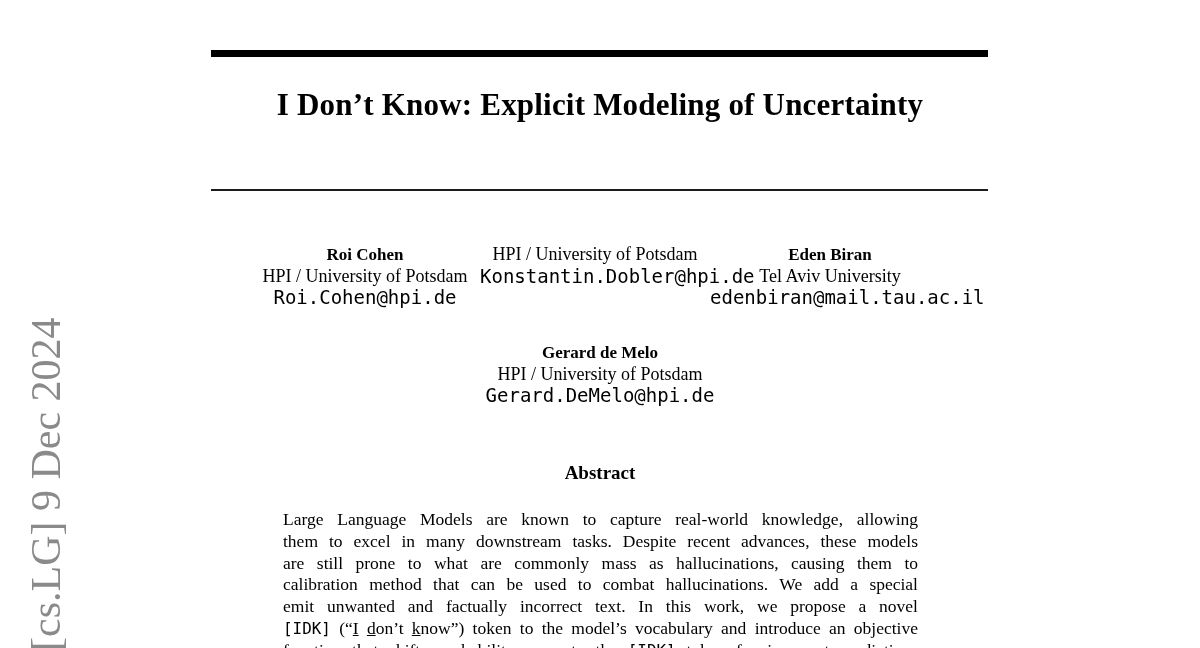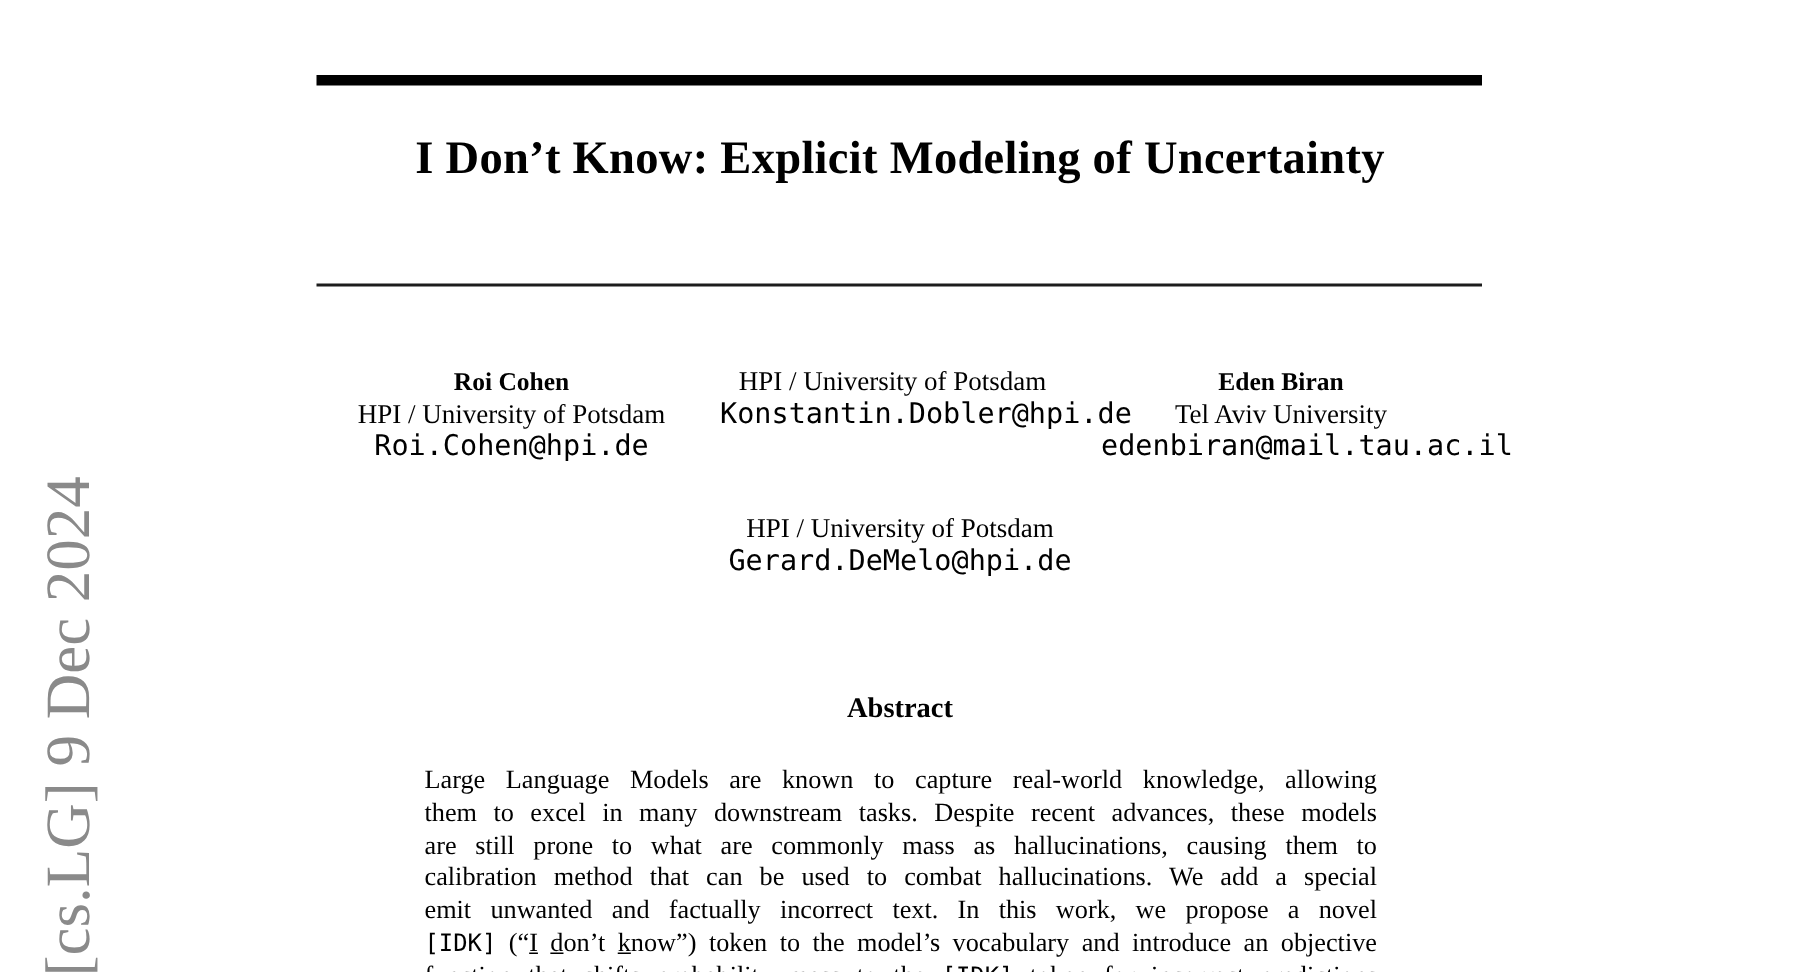--- a/index.html
+++ b/index.html
@@ -66,21 +66,20 @@
   }
   .run-u {
     text-decoration: underline;
   }
   .authors-row {
     position: absolute;
     left: 0;
     width: 1200px;
     display: flex;
     justify-content: center;
-    gap: 24px;
   }
   .authors-row.row1 { top: 244px; }
   .authors-row.row2 { top: 342px; }
   .author {
     text-align: center;
     line-height: 21.7px;
   }
   .authors-row.row1 .author:nth-child(1) { width: 230px; }
   .authors-row.row1 .author:nth-child(2) { width: 230px; }
   .authors-row.row1 .author:nth-child(3) { width: 240px; }
@@ -147,20 +146,21 @@
     </div>
     <div class="author">
       <div class="author-name">Eden Biran</div>
       <div class="author-affil">Tel Aviv University</div>
       <div class="author-email">edenbiran@mail.tau.ac.il</div>
     </div>
   </div>
 
   <div class="authors-row row2">
     <div class="author">
+      <div class="author-name">Gerard de Melo</div>
       <div class="author-affil">HPI / University of Potsdam</div>
       <div class="author-email">Gerard.DeMelo@hpi.de</div>
     </div>
   </div>
 
   <div class="abstract-heading">Abstract</div>
 
   <div class="abstract-body">
       <div class="abstract-line"><span>Large Language Models are known to capture real-world knowledge, allowing</span></div>
       <div class="abstract-line"><span>them to excel in many downstream tasks. Despite recent advances, these models</span></div>

